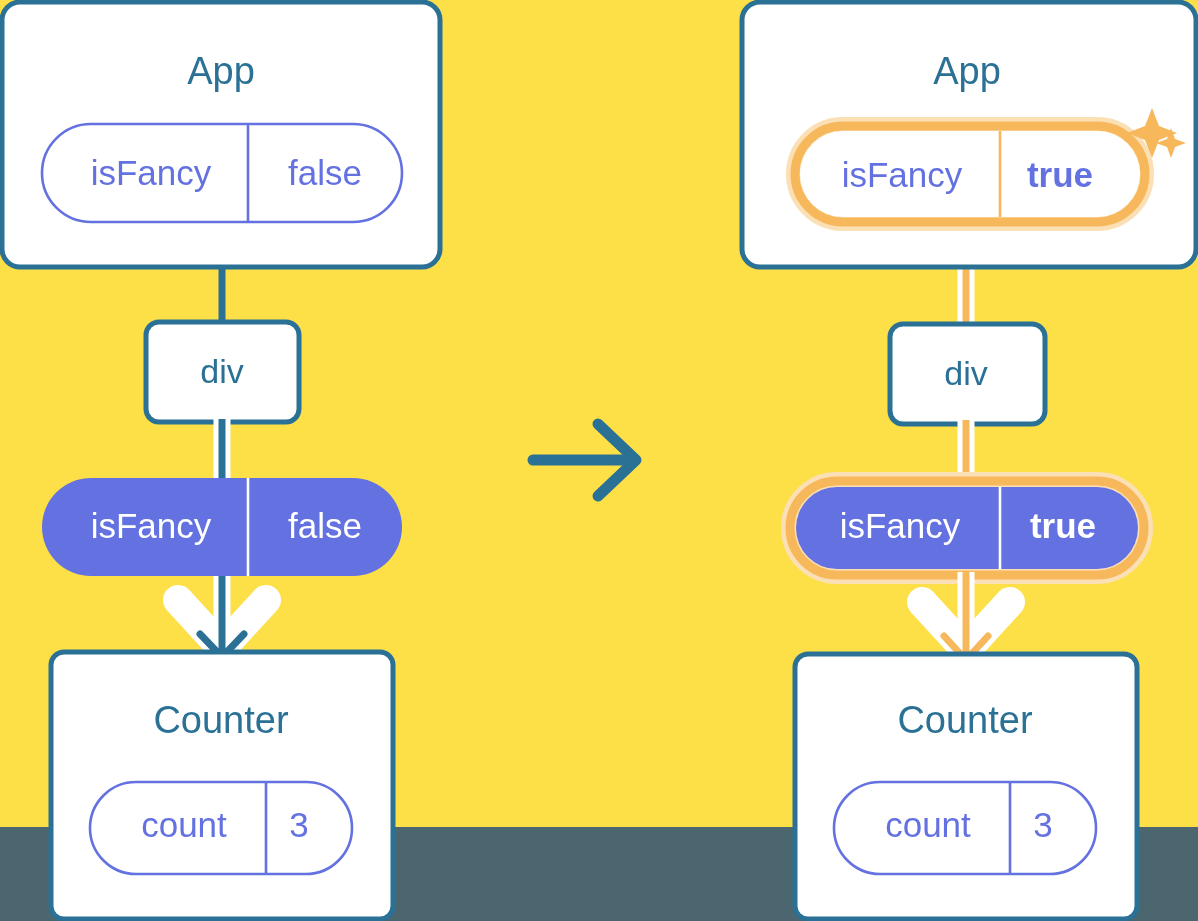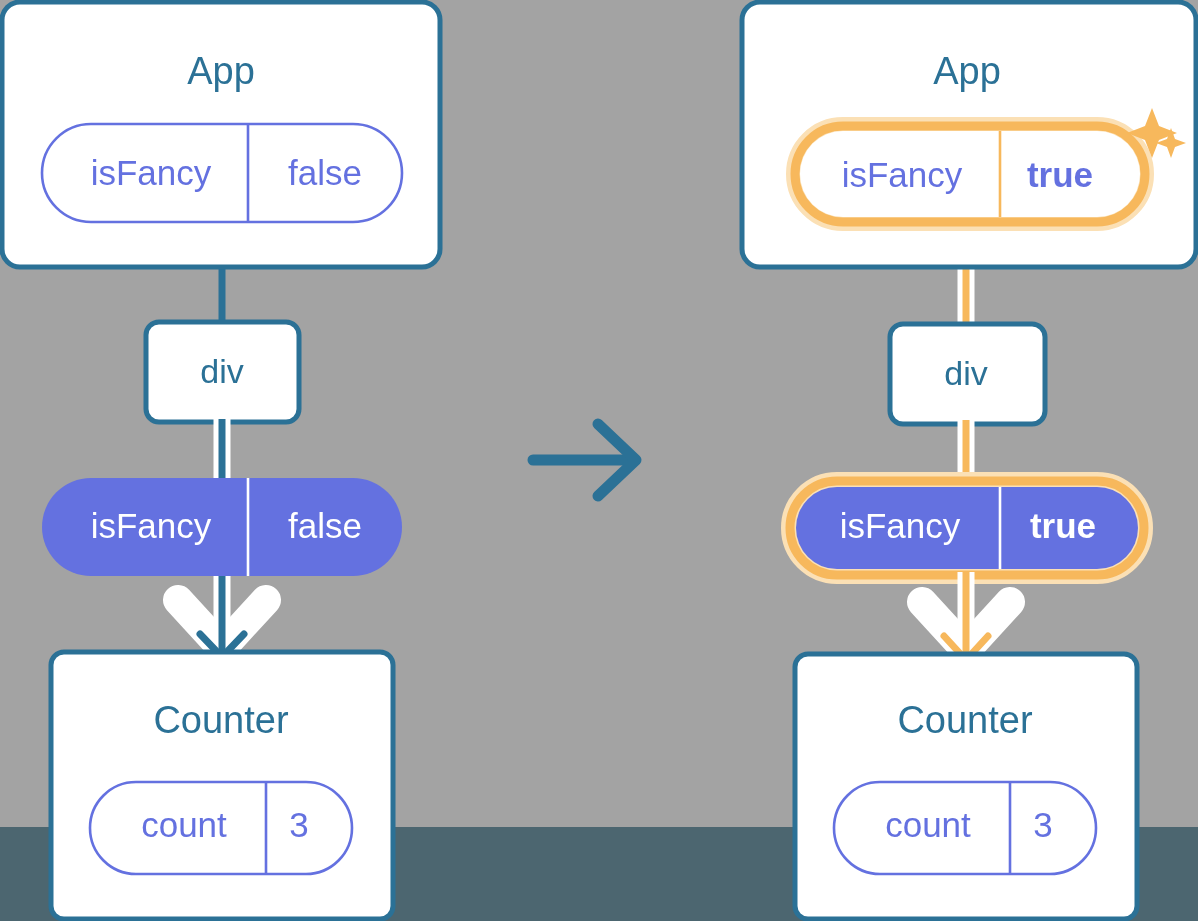--- a/index.html
+++ b/index.html
@@ -10,21 +10,21 @@
   body {
     width: 1198px;
     height: 921px;
     overflow: hidden;
     font-family: "Liberation Sans", sans-serif;
   }
   #stage {
     position: relative;
     width: 1198px;
     height: 827px;
-    background: #a3a3a3;
+    background: #fde047;
   }
   svg#diagram {
     display: block;
     width: 1198px;
     height: 921px;
   }
   .box-fill { fill: #ffffff; }
   .box-stroke { stroke: #2b7196; stroke-width: 5; fill: none; }
   .comp-title {
     font-family: "Liberation Sans", sans-serif;

